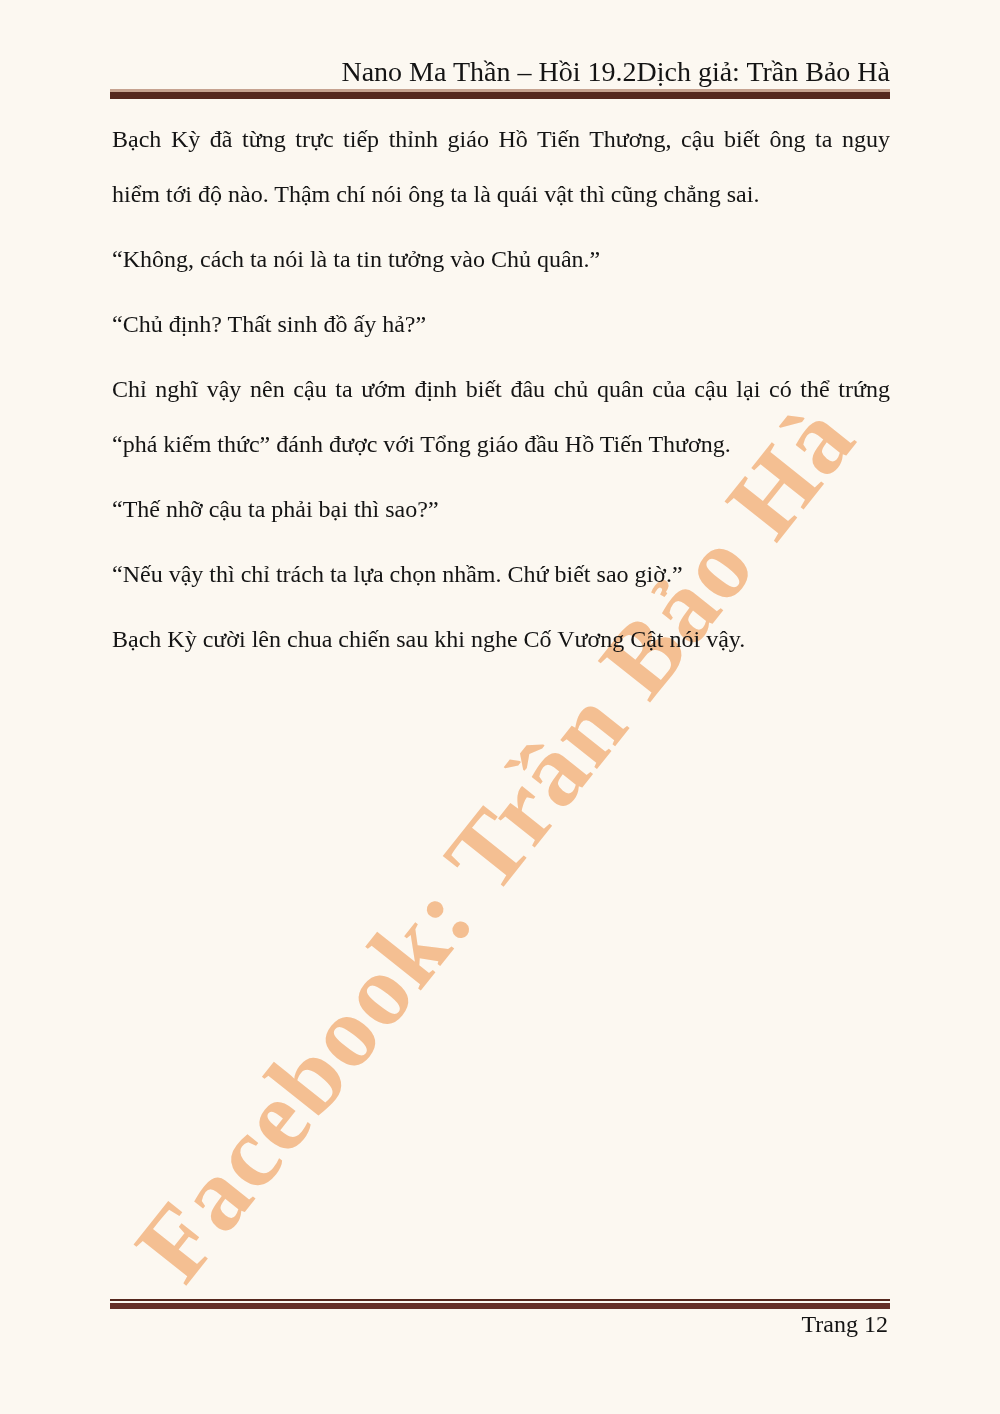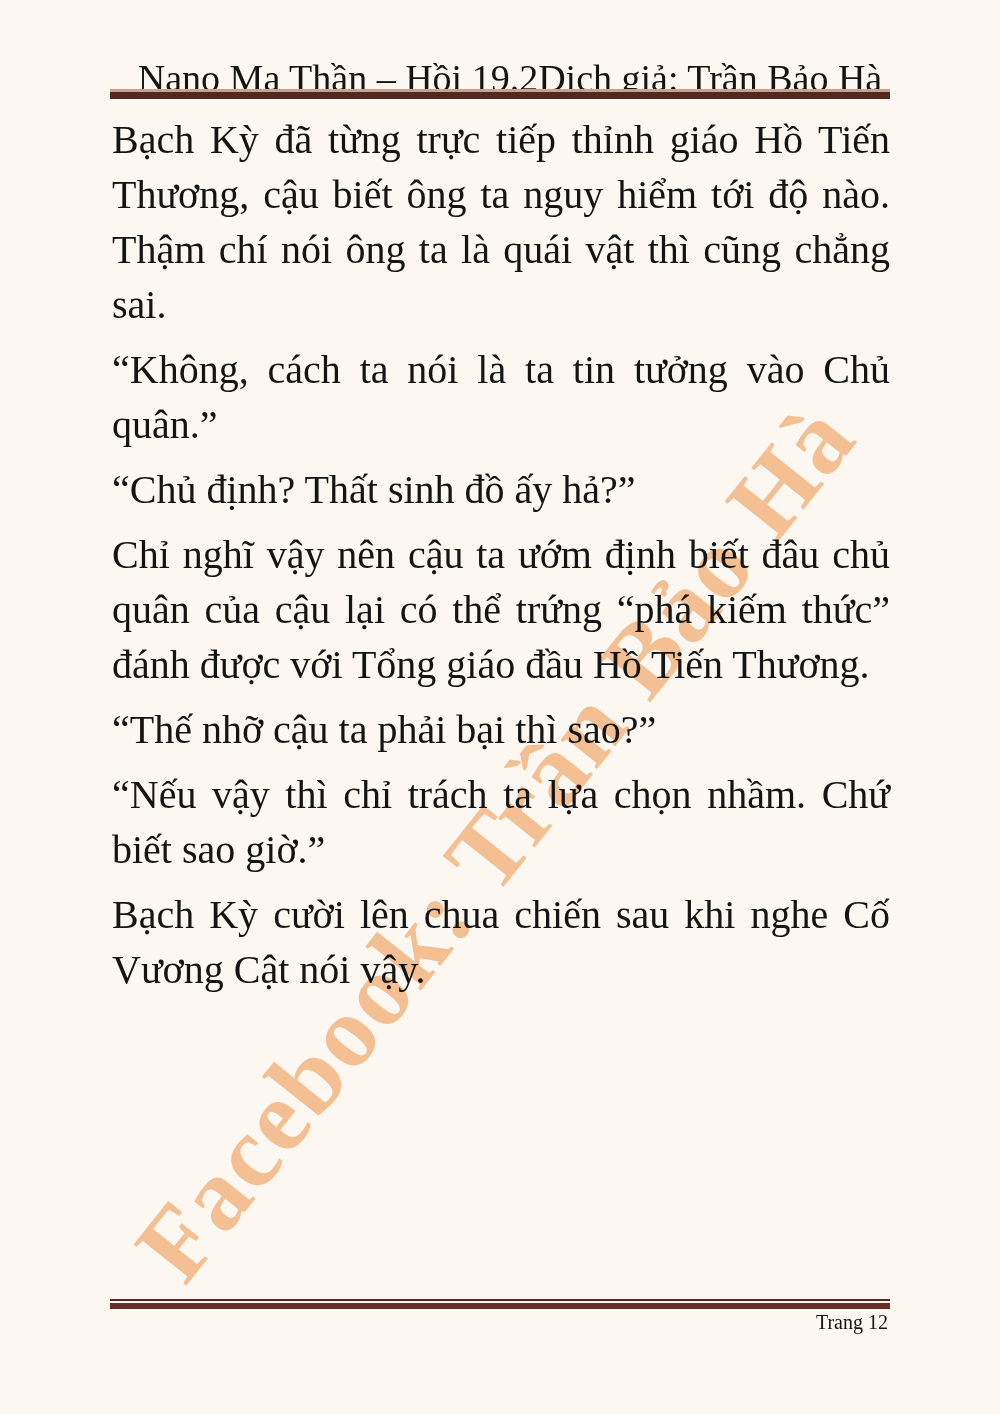--- a/index.html
+++ b/index.html
@@ -20,50 +20,50 @@
     font-weight:bold;
     letter-spacing:2px;
     color:#f4bf92;
     white-space:nowrap;
     z-index:1;
     user-select:none;
   }
   .header-line {
     position:absolute;
     top:56px; left:130px; right:110px;
-    display:flex; justify-content:center;
-    font-size:38px;
+    display:flex; justify-content:flex-end;
+    font-size:28px;
     z-index:2;
   }
   .rule {
     position:absolute;
     left:110px; right:110px;
     z-index:2;
   }
   .rule-header { top:89px; }
   .rule-header .thin { height:3px; background:#c6a390; }
   .rule-header .thick { height:7px; background:#55281e; }
   .rule-footer { top:1299px; }
   .rule-footer .thin { height:2px; background:#55281e; margin-bottom:2px; }
   .rule-footer .thick { height:6px; background:#653028; }
   .content {
     position:absolute;
     top:112px; left:112px; width:778px;
     z-index:2;
   }
   .content p {
     margin:0 0 10px 0;
-    font-size:40px;
+    font-size:24px;
     line-height:55px;
     text-align:justify;
   }
   .footer-text {
     position:absolute;
     right:112px; top:1311px;
-    font-size:20px;
+    font-size:24px;
     z-index:2;
   }
 </style>
 </head>
 <body>
 
 <div class="page">
 
   <div class="watermark">Facebook: Trần Bảo Hà</div>
 

